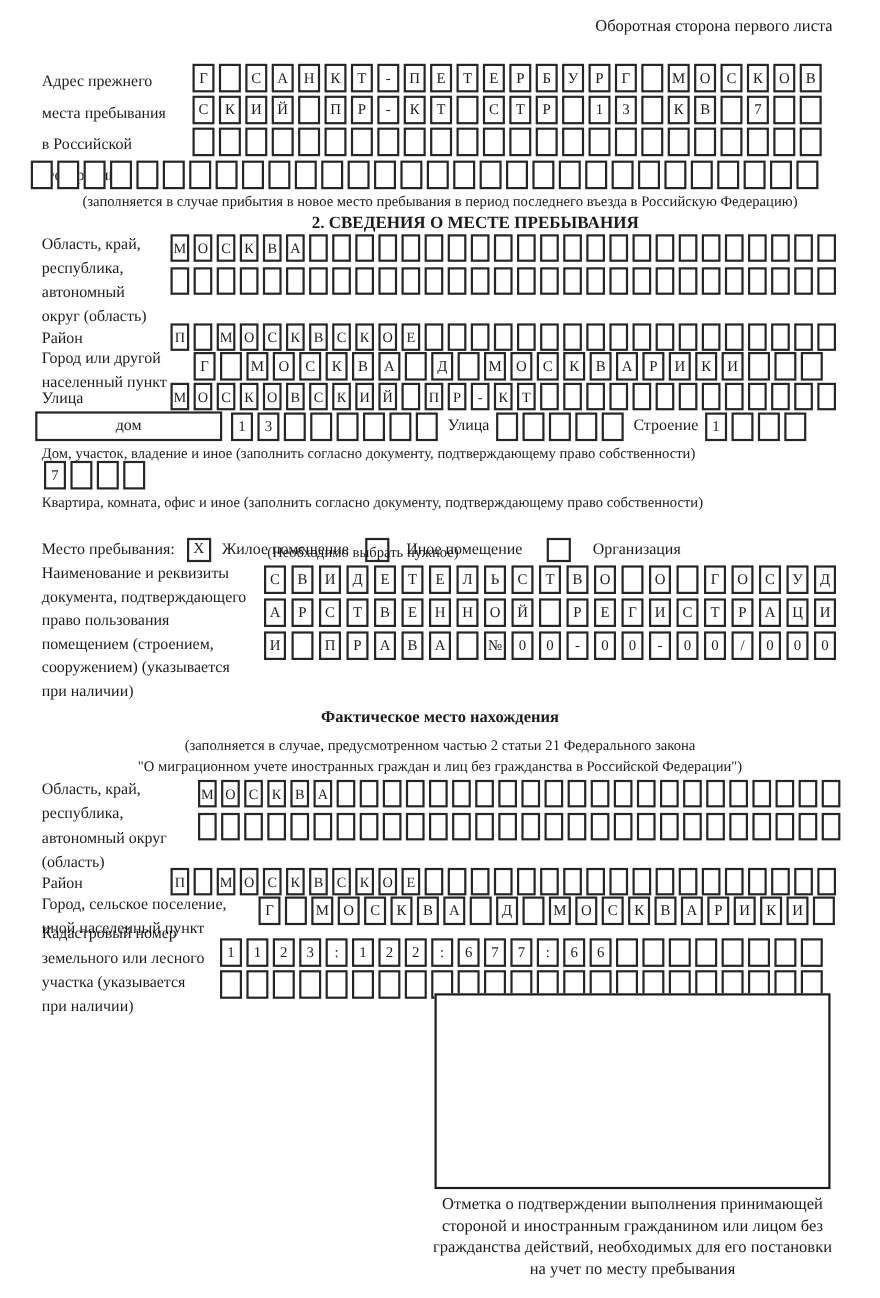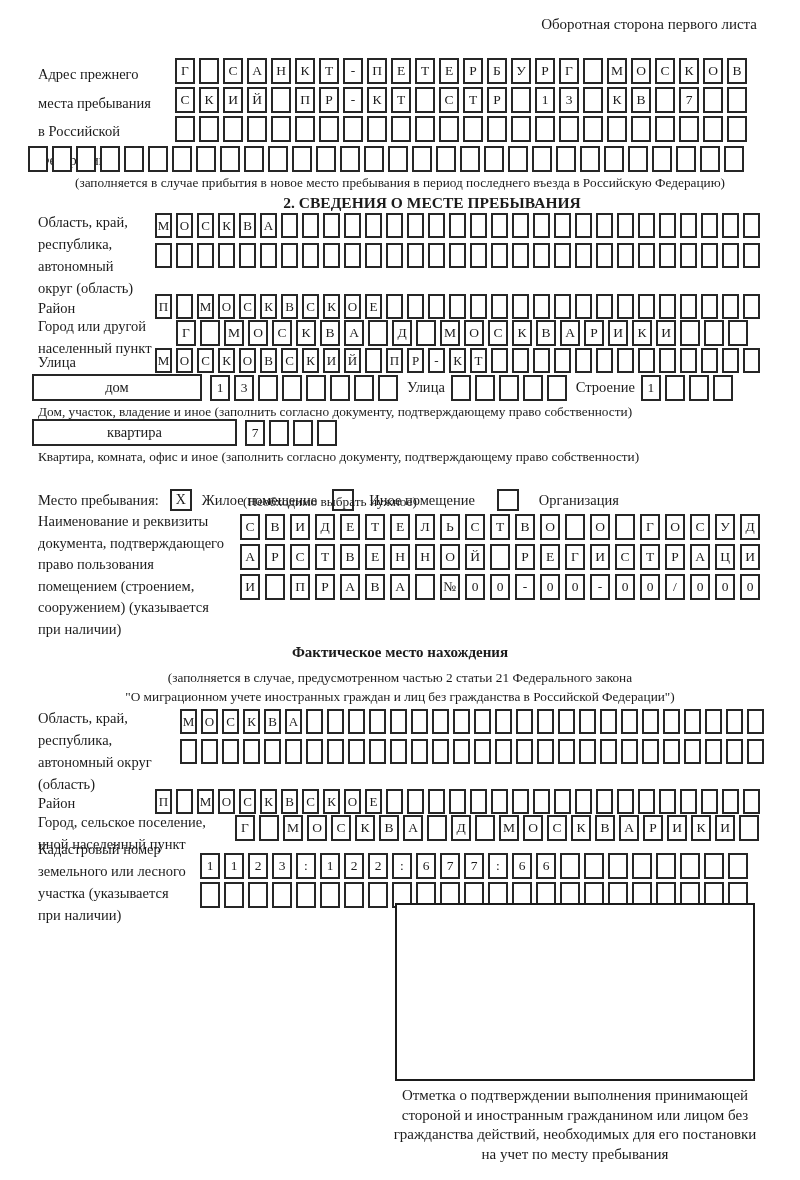--- a/index.html
+++ b/index.html
@@ -374,21 +374,20 @@
     <span class="row">
         <span class="cell">1</span>
         <span class="cell"></span>
         <span class="cell"></span>
         <span class="cell"></span>
       </span>
   </div>
   <div class="abs caption" style="left:38px;top:404px;">Дом, участок, владение и иное (заполнить согласно документу, подтверждающему право собственности)</div>
 
   <div class="abs inline-line" style="left:32px;top:419px;">
-    <span class="widebox" style="width:205px;">квартира</span>
     <span style="width:8px;flex:none;"></span>
     <span class="row">
         <span class="cell">7</span>
         <span class="cell"></span>
         <span class="cell"></span>
         <span class="cell"></span>
       </span>
   </div>
   <div class="abs caption" style="left:38px;top:449px;">Квартира, комната, офис и иное (заполнить согласно документу, подтверждающему право собственности)</div>
 

